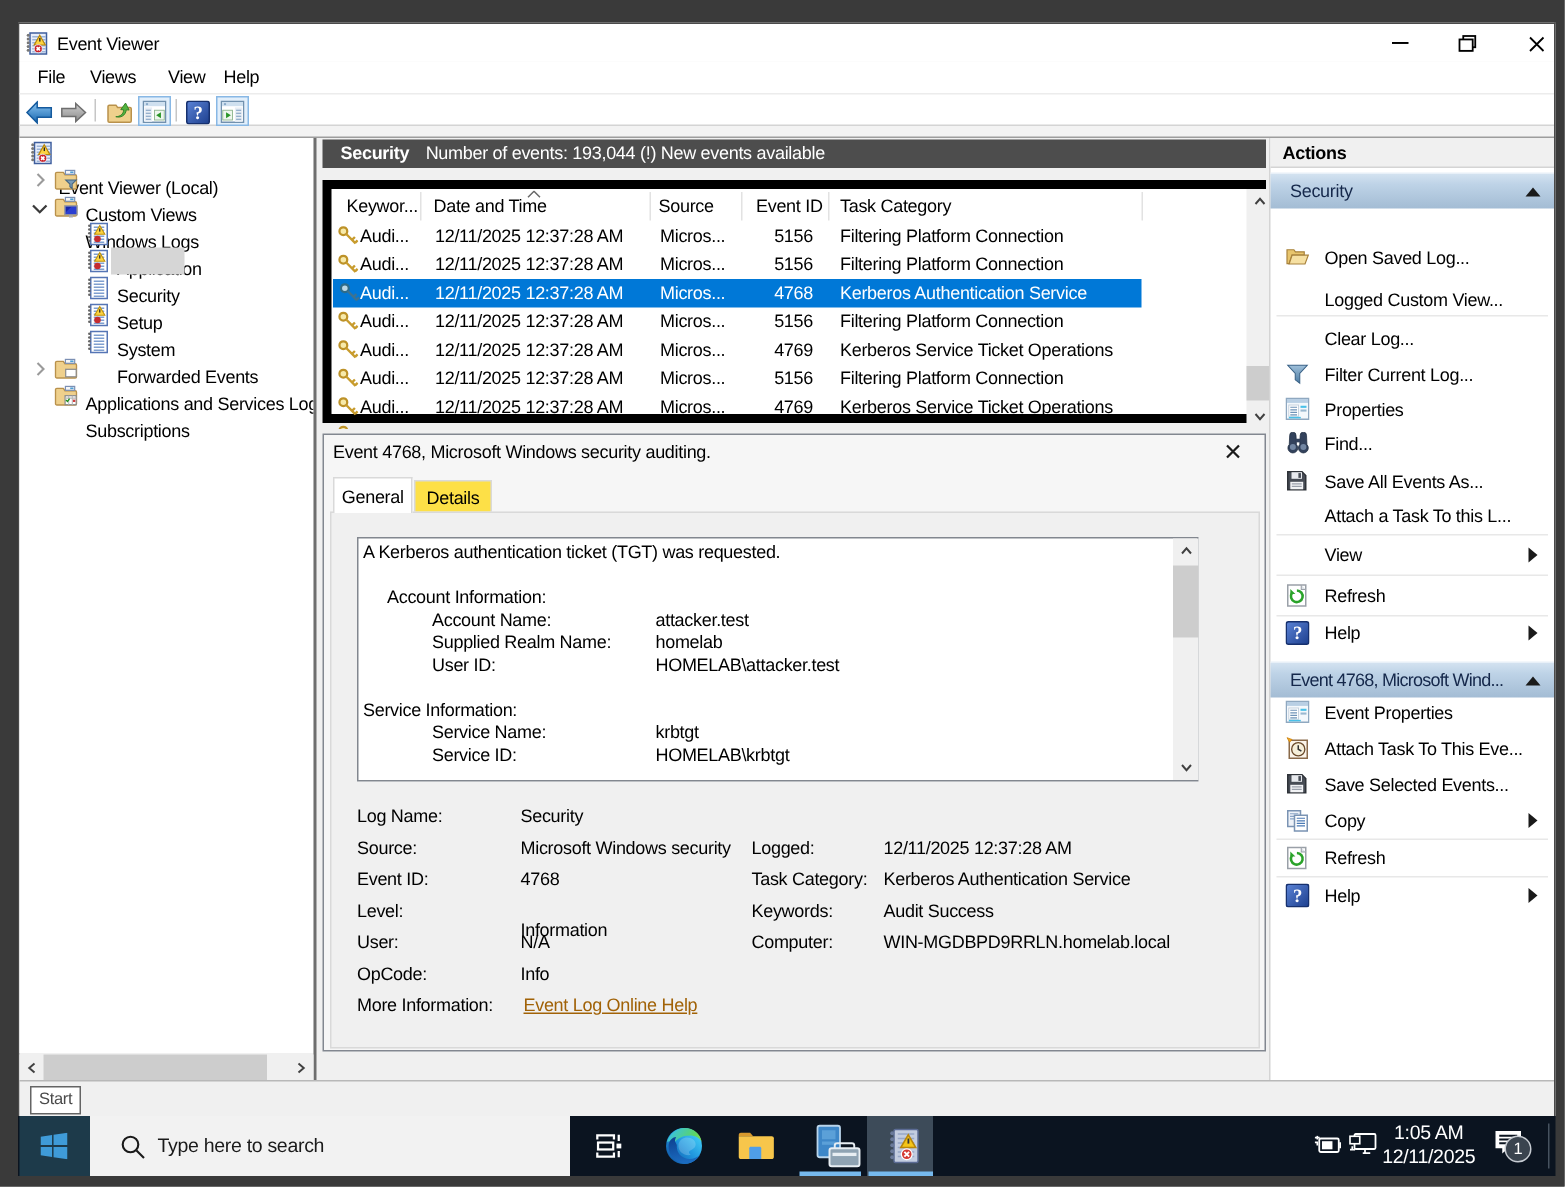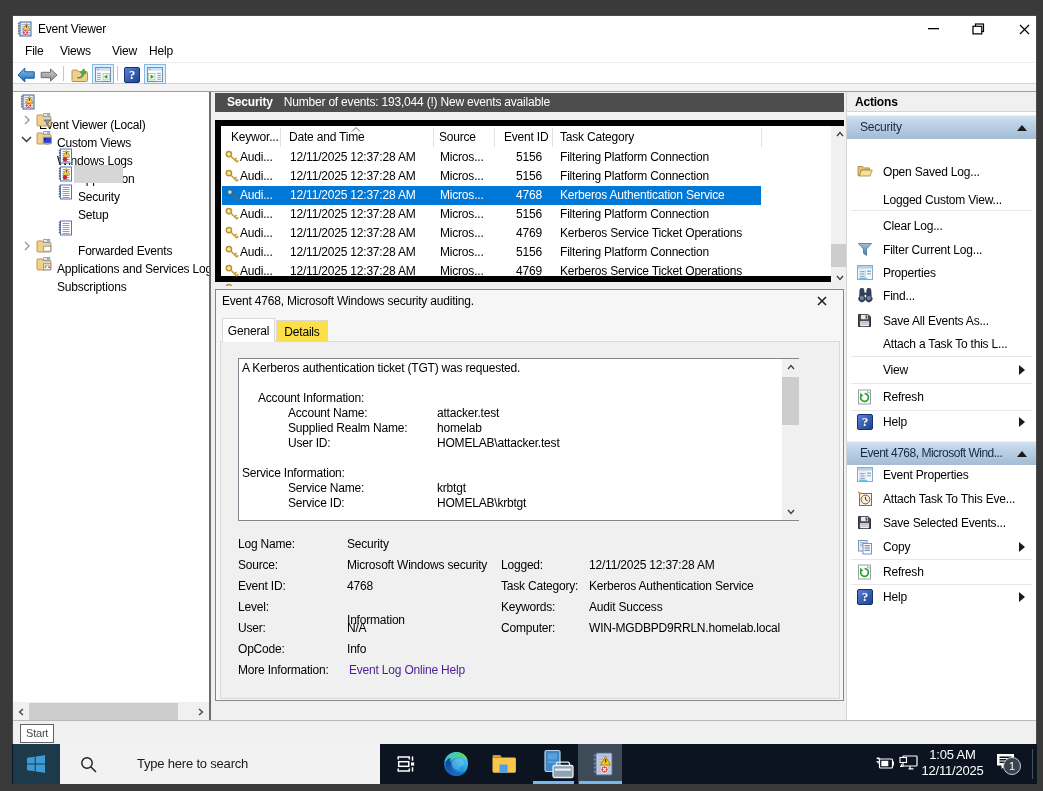--- a/index.html
+++ b/index.html
@@ -271,20 +271,39 @@
             <g fill="#666">
               <circle cx="1.6" cy="2.5" r=".9"></circle>
               <circle cx="1.6" cy="5" r=".9"></circle>
               <circle cx="1.6" cy="7.5" r=".9"></circle>
               <circle cx="1.6" cy="10" r=".9"></circle>
               <circle cx="1.6" cy="12.5" r=".9"></circle>
             </g>
           </svg>
           <span class="lbl" style="left:65px;">Setup</span>
         </div>
+      <div class="trow" style="top:109px;">
+          <svg style="left:45px;top:1px;" width="14" height="16" viewBox="0 0 14 16">
+            <rect x="2.5" y="1" width="11" height="14" fill="#fff" stroke="#5575b5"></rect>
+            <g stroke="#7f9fd0" fill="none">
+              <path d="M4.5 3.5h7M4.5 5.5h7M4.5 7.5h7M4.5 9.5h7M4.5 11.5h7M4.5 13.5h7"></path>
+            </g>
+            <g fill="#666">
+              <circle cx="1.6" cy="2.5" r=".9"></circle>
+              <circle cx="1.6" cy="5" r=".9"></circle>
+              <circle cx="1.6" cy="7.5" r=".9"></circle>
+              <circle cx="1.6" cy="10" r=".9"></circle>
+              <circle cx="1.6" cy="12.5" r=".9"></circle>
+            </g>
+            <path d="M8.5 2.3 l3.4 5.9 h-6.8 Z" fill="#fcd341" stroke="#c09108" stroke-width="0.7"></path>
+            <rect x="8.1" y="4.2" width="0.8" height="2.2" fill="#222"></rect>
+            <circle cx="7" cy="11.3" r="2.2" fill="#c52b30"></circle>
+          </svg>
+          <span class="lbl" style="left:65px;">System</span>
+        </div>
       <div class="trow" style="top:127px;">
           <svg style="left:45px;top:1px;" width="14" height="16" viewBox="0 0 14 16">
             <rect x="2.5" y="1" width="11" height="14" fill="#fff" stroke="#5575b5"></rect>
             <g stroke="#7f9fd0" fill="none">
               <path d="M4.5 3.5h7M4.5 5.5h7M4.5 7.5h7M4.5 9.5h7M4.5 11.5h7M4.5 13.5h7"></path>
             </g>
             <g fill="#666">
               <circle cx="1.6" cy="2.5" r=".9"></circle>
               <circle cx="1.6" cy="5" r=".9"></circle>
               <circle cx="1.6" cy="7.5" r=".9"></circle>
@@ -482,21 +501,21 @@
           <span class="abs" style="left:131px;top:300px;margin-top:23px;">Information</span>
           <span class="abs" style="left:285px;top:310px;">Keywords:</span>
           <span class="abs" style="left:373px;top:310px;">Audit Success</span>
         <span class="abs" style="left:22px;top:331px;">User:</span>
           <span class="abs" style="left:131px;top:331px;">N/A</span>
           <span class="abs" style="left:285px;top:331px;">Computer:</span>
           <span class="abs" style="left:373px;top:331px;">WIN-MGDBPD9RRLN.homelab.local</span>
         <span class="abs" style="left:22px;top:352px;">OpCode:</span>
           <span class="abs" style="left:131px;top:352px;">Info</span>
         <span class="abs" style="left:22px;top:373px;">More Information:</span>
-          <span class="abs" style="left:133px;top:373px;color:#4c1d95;">Event Log Online Help</span>
+          <span class="abs" style="left:133px;top:373px;color:#a16207;text-decoration:underline;">Event Log Online Help</span>
       </div>
     </div>
     <div id="actions">
       <div id="actions-head">Actions</div>
       <div class="sect" style="top:23px;">Security<span class="caret"></span></div>
       <div class="act" style="top:49px;margin-top:20px;">
           <svg width="16" height="14" viewBox="0 0 16 14">
             <path d="M1 2.5 h4.6 l1 1.4 h5.9 v2.1 H4.3 L2.4 11.8 H1 Z" fill="#e8c56d" stroke="#a8823c" stroke-width="0.8"></path>
             <path d="M4.4 6.1 h10.8 L13 12 H2.4 Z" fill="#f6e0a2" stroke="#a8823c" stroke-width="0.8"></path>
           </svg>
@@ -666,21 +685,21 @@
       <path d="M0 2.8 L7.7 1.7 V8.4 H0 Z" fill="#3f9bd8"></path>
       <path d="M8.7 1.5 L18 0.2 V8.4 H8.7 Z" fill="#3f9bd8"></path>
       <path d="M0 9.6 H7.7 V16.3 L0 15.2 Z" fill="#3f9bd8"></path>
       <path d="M8.7 9.6 H18 V17.8 L8.7 16.5 Z" fill="#3f9bd8"></path>
     </svg>
   <span class="abs" style="left:48px;top:0;width:320px;height:40px;background:#f2f2f2;"></span>
   <svg class="tb-ico" style="left:68px;top:12px;" width="17" height="17" viewBox="0 0 17 17">
       <circle cx="7" cy="7" r="5.2" fill="none" stroke="#1a1a1a" stroke-width="1.4"></circle>
       <path d="M11 11 L16 16" stroke="#1a1a1a" stroke-width="1.4"></path>
     </svg>
-  <span class="abs" style="left:93px;top:0;height:40px;line-height:40px;font-size:13px;color:#1a1a1a;margin-left:32px;">Type here to search</span>
+  <span class="abs" style="left:93px;top:0;height:40px;line-height:40px;font-size:13px;color:#1a1a1a;">Type here to search</span>
   <svg class="tb-ico" style="left:385px;top:11px;" width="18" height="18" viewBox="0 0 18 18">
       <g fill="none" stroke="#fff" stroke-width="1.5">
         <path d="M1.2 4.6 V1.9 H12.3 V4.6"></path>
         <path d="M1.2 13.4 V16.1 H12.3 V13.4"></path>
         <rect x="1.7" y="6.7" width="10.1" height="4.6"></rect>
         <path d="M15.5 1.5 v4.2 M15.5 12.3 v4.2"></path>
       </g>
       <rect x="14" y="7.4" width="3.2" height="3.2" fill="#fff"></rect>
     </svg>
   <svg class="tb-ico" style="left:431px;top:7px;" width="26" height="26" viewBox="0 0 26 26">

